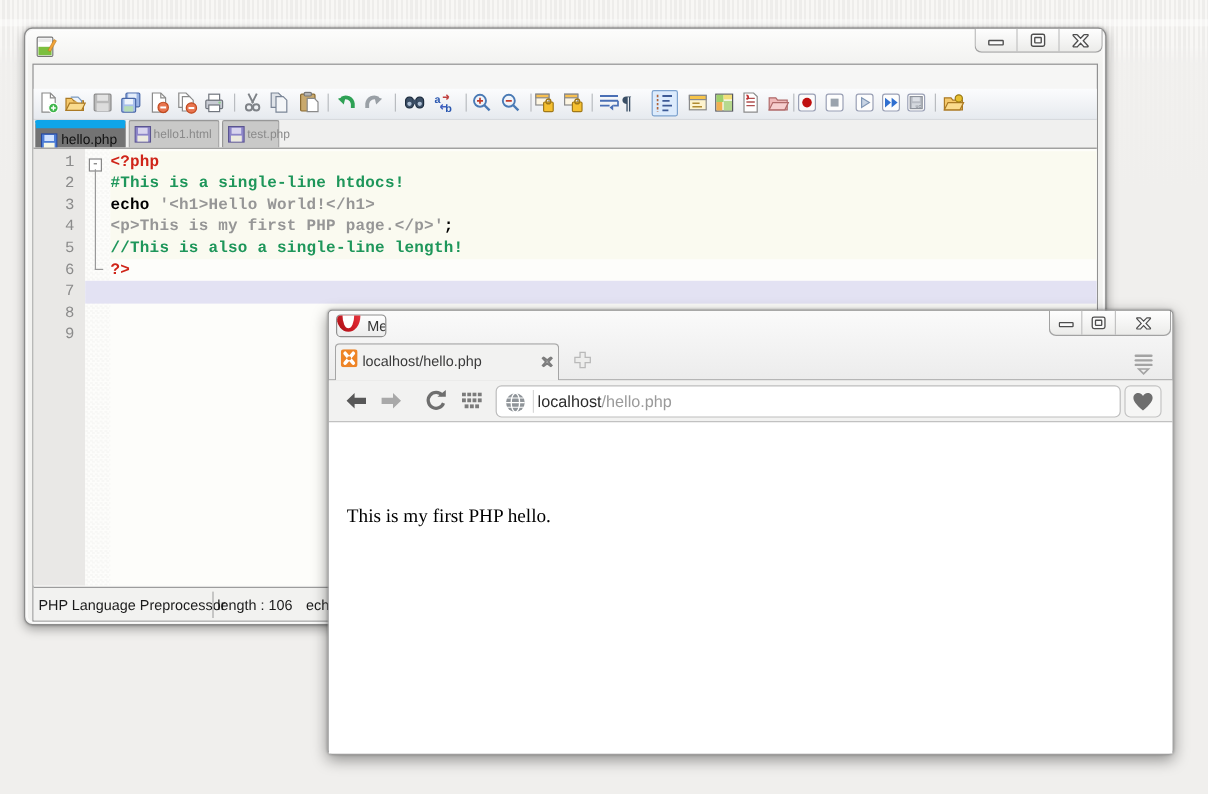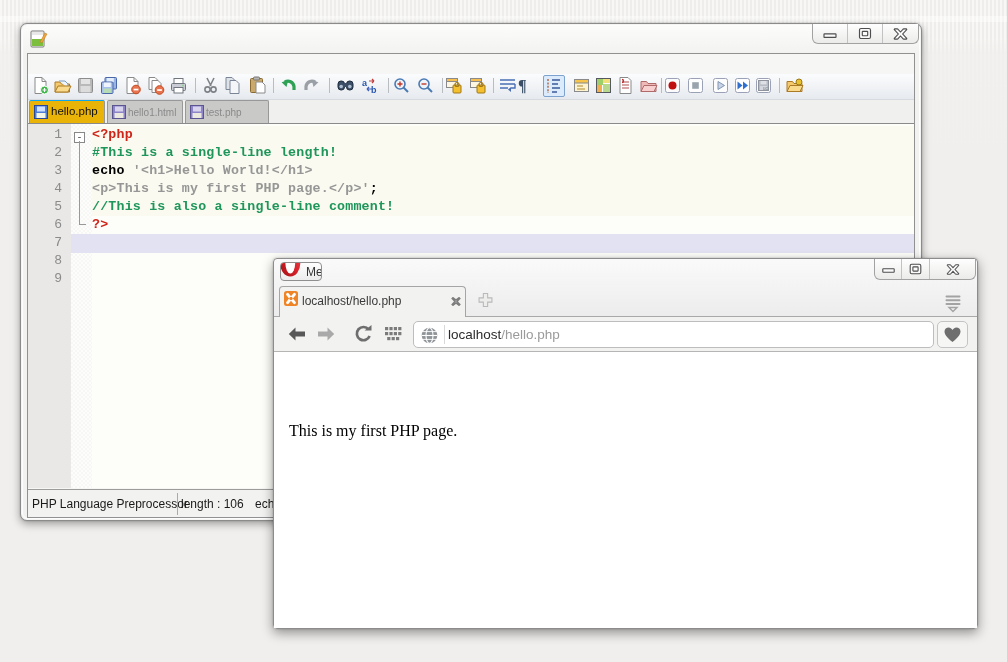--- a/index.html
+++ b/index.html
@@ -38,21 +38,21 @@
 
 #npp-tool{left:0;top:20px;width:886px;height:26px;
  background:linear-gradient(180deg,#fbfcfd 0,#f0f2f5 55%,#e6eaef 100%);
  border-bottom:1px solid #d7dade}
 .ti{position:absolute;top:2px;width:19px;height:19px}
 .tsep{position:absolute;top:4px;width:1px;height:15px;background:#b9bcc0}
 
 #npp-tabs{left:0;top:46px;width:886px;height:23px;background:#f0f0ef}
 .ntab{position:absolute;top:0;height:23px;border:1px solid #989898;border-bottom:none;border-radius:2px 2px 0 0;font-size:11.5px;white-space:nowrap}
 .ntab .lbl{position:absolute;left:21px;top:6px}
-.ntab.on{background:#eab308;color:#111;border-top:1px solid #0ea5e9}
+.ntab.on{background:#737373;color:#111;border-top:7px solid #0ea5e9}
 .ntab.on .lbl{top:4px}
 .ntab.off{background:#c9c9c8;color:#8a8a8a}
 .ntab.off .lbl{font-size:10px;left:20px}
 
 #npp-edit{left:0;top:69px;width:886px;height:365px;border-top:1px solid #8a8a8a;background:#fdfdfa;overflow:hidden}
 #gutter{position:absolute;left:0;top:0;width:43px;height:365px;background:#e9e8e6}
 #foldm{position:absolute;left:43px;top:0;width:21px;height:365px;
  background:repeating-conic-gradient(#f7f7f5 0 25%,#fdfdfb 0 50%) 0 0/4px 4px}
 #creamrows{position:absolute;left:64px;top:2px;width:822px;height:90px;background:#fafaf0}
 #curline{position:absolute;left:43px;top:110px;width:843px;height:19px;background:#e3e2f3}
@@ -313,43 +313,43 @@
      <span class="lbl">hello.php</span>
         </div>
    <div class="ntab off" style="left:79px;width:76px">
      <svg style="position:absolute;left:4px;top:4px" width="14" height="14" viewBox="0 0 14 14">
             <rect x="0.5" y="0.5" width="13" height="13" fill="#8d85c8" stroke="#5a5490"></rect>
             <rect x="3" y="1.5" width="8" height="5" fill="#d8d4ee"></rect>
             <rect x="2.5" y="8" width="9" height="5" fill="#eceadf"></rect>
           </svg>
      <span class="lbl">hello1.html</span>
         </div>
-   <div class="ntab off" style="left:157px;width:84px">
+   <div class="ntab off" style="left:157px;width:48px">
      <svg style="position:absolute;left:4px;top:4px" width="14" height="14" viewBox="0 0 14 14">
             <rect x="0.5" y="0.5" width="13" height="13" fill="#8d85c8" stroke="#5a5490"></rect>
             <rect x="3" y="1.5" width="8" height="5" fill="#d8d4ee"></rect>
             <rect x="2.5" y="8" width="9" height="5" fill="#eceadf"></rect>
           </svg>
      <span class="lbl">test.php</span>
         </div>
   </div>
   <div class="abs" id="npp-edit">
    <div id="gutter"></div>
    <div id="foldm"></div>
    <div id="creamrows"></div>
    <div id="curline"></div>
    <div id="lnums">1<br>2<br>3<br>4<br>5<br>6<br>7<br>8<br>9</div>
    <div id="fbox">-</div>
    <div id="fline"></div>
    <div id="ftick"></div>
    <div id="code"><span class="r">&lt;?php</span>
-<span class="g">#This is a single-line length!</span>
+<span class="g">#This is a single-line htdocs!</span>
 <span class="b">echo</span> <span class="s">'&lt;h1&gt;Hello World!&lt;/h1&gt;</span>
 <span class="s">&lt;p&gt;This is my first PHP page.&lt;/p&gt;'</span><span class="b">;</span>
-<span class="g">//This is also a single-line comment!</span>
+<span class="g">//This is also a single-line length!</span>
 <span class="r">?&gt;</span></div>
   </div>
   <div class="abs" id="npp-status">
    <span class="s1">PHP Language Preprocessor</span>
    <span class="sep" style="left:149px"></span>
    <span class="s2">length : 106</span>
    <span class="s3">echo</span>
   </div>
  </div>
 </div>
@@ -445,15 +445,15 @@
      <span class="vsep"></span>
      <span class="txt">localhost<span class="gr">/hello.php</span></span>
    </div>
    <div id="op-heart">
      <svg style="position:absolute;left:6px;top:5px" width="17" height="16" viewBox="0 0 17 16">
        <path d="M8.5 15 C2 10 0.5 6.5 0.5 4.5 C0.5 2 2.5 0.5 4.5 0.5 C6.5 0.5 8 2 8.5 3 C9 2 10.5 0.5 12.5 0.5 C14.5 0.5 16.5 2 16.5 4.5 C16.5 6.5 15 10 8.5 15 Z" fill="#6e6e6e"></path>
      </svg>
    </div>
  </div>
  <div class="abs" id="op-content">
-   <div id="op-p">This is my first PHP page.</div>
+   <div id="op-p">This is my first PHP hello.</div>
  </div>
 </div>
 
 </body></html>

